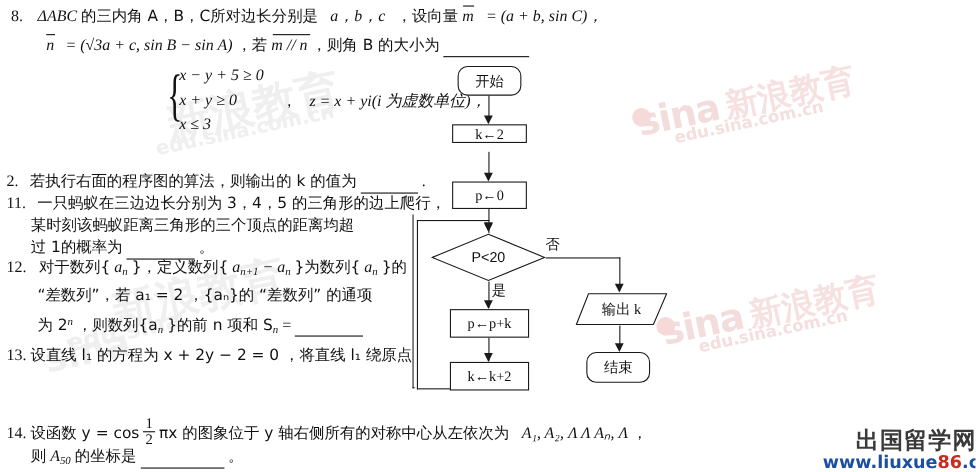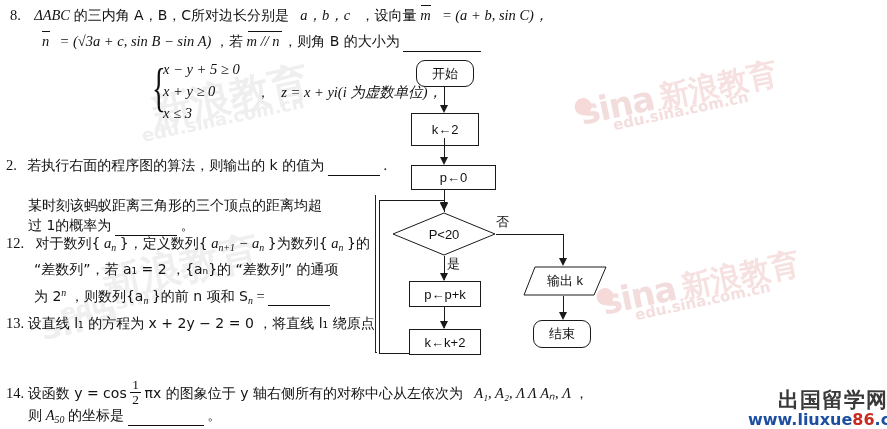--- a/index.html
+++ b/index.html
@@ -83,21 +83,21 @@
 
   
   .fc-node {
     position: absolute;
     box-sizing: border-box;
     border: 1px solid #1a1a1a;
     background: transparent;
     display: flex;
     align-items: center;
     justify-content: center;
-    font-family: Liberation Sans, sans-serif;
+    font-family: Liberation Serif, serif;
     font-size: 13px;
     color: #111;
     white-space: nowrap;
     text-align: center;
   }
   .fc-term { border-radius: 9px; }
   .fc-proc { }
   .fc-io {
     border: none;
   }
@@ -275,20 +275,25 @@
 
 
   <div class="qline" style="left:6px; top:158px;">
     <span class="num">2.</span>
     <span style="display:inline-block;width:3px"></span>
     <span class="cn">若执行右面的程序图的算法，则输出的 k 的值为</span>
     <span class="blank" style="width:52px; color:transparent;">______</span>
     <span class="num">.</span>
   </div>
 
+  <div class="qline" style="left:6px; top:178px;">
+    <span class="num">11.</span>
+    <span style="display:inline-block;width:3px"></span>
+    <span class="cn">一只蚂蚁在三边边长分别为 3，4，5 的三角形的边上爬行，</span>
+  </div>
   <div class="qline" style="left:28px; top:198px;">
     <span class="cn">某时刻该蚂蚁距离三角形的三个顶点的距离均超</span>
   </div>
   <div class="qline" style="left:28px; top:218px;">
     <span class="cn">过 1的概率为</span>
     <span class="blank" style="width:62px; color:transparent;">________</span>
     <span class="cn">。</span>
   </div>
 
   <div class="qline" style="left:6px; top:236px;">
@@ -344,28 +349,28 @@
 
   <div>
 
     <div class="fc-term fc-node" style="left:416px; top:60px; width:58px; height:27px;">
       <span>开始</span>
     </div>
 
     <div class="fc-line v" style="left:444px; top:87px; height:23px;"></div>
     <div class="arrow-down" style="left:440px; top:105px;"></div>
 
-    <div class="fc-node fc-proc" style="left:411px; top:113px; width:68px; height:33px;">
+    <div class="fc-node fc-proc" style="left:411px; top:113px; width:68px; height:17px;">
       <span>k←2</span>
     </div>
 
     <div class="fc-line v" style="left:444px; top:138px; height:25px;"></div>
     <div class="arrow-down" style="left:440px; top:157px;"></div>
 
-    <div class="fc-node fc-proc" style="left:411px; top:165px; width:85px; height:25px;">
+    <div class="fc-node fc-proc" style="left:411px; top:165px; width:68px; height:25px;">
       <span>p←0</span>
     </div>
 
     <div class="fc-line v" style="left:444px; top:190px; height:22px;"></div>
     <div class="arrow-down" style="left:440px; top:203px;"></div>
 
     <div class="fc-dec" style="left:392px; top:212px; width:104px; height:44px;">
       <svg width="104" height="44" viewBox="0 0 104 44" style="position:absolute; left:0; top:0;">
         <polygon points="52,1 103,22 52,43 1,22" fill="none" stroke="#1a1a1a" stroke-width="1"></polygon>
       </svg>

